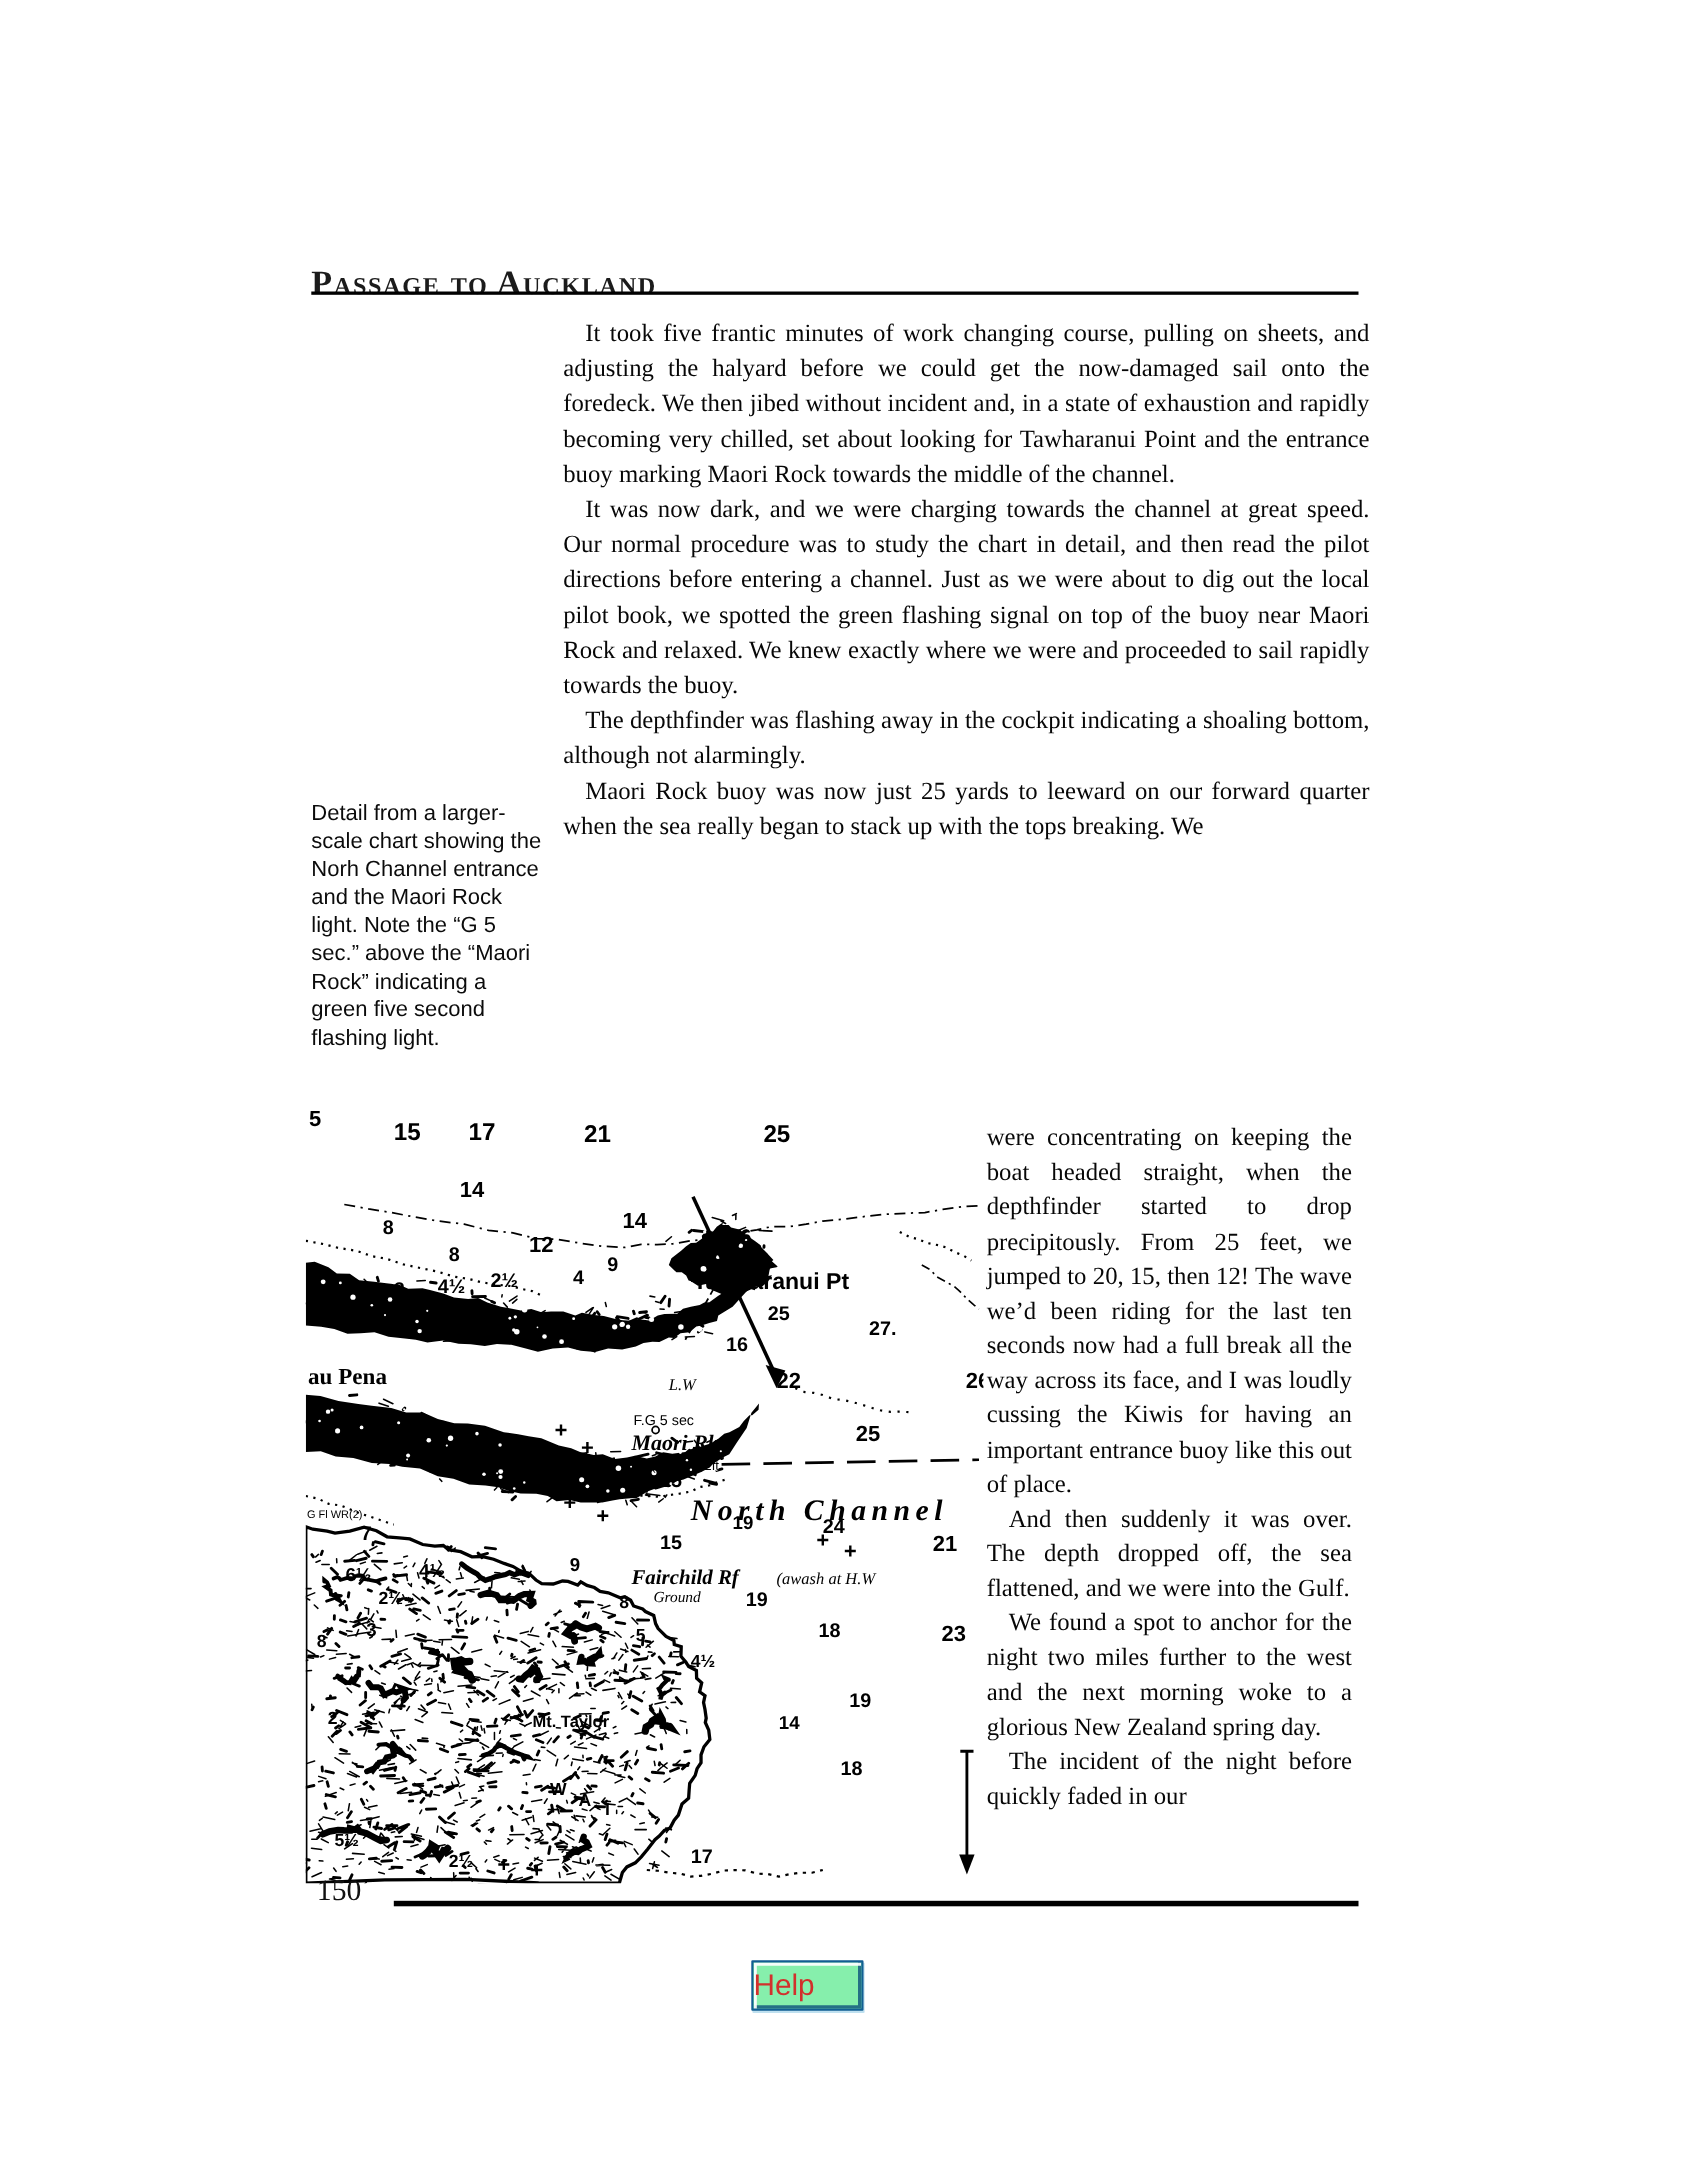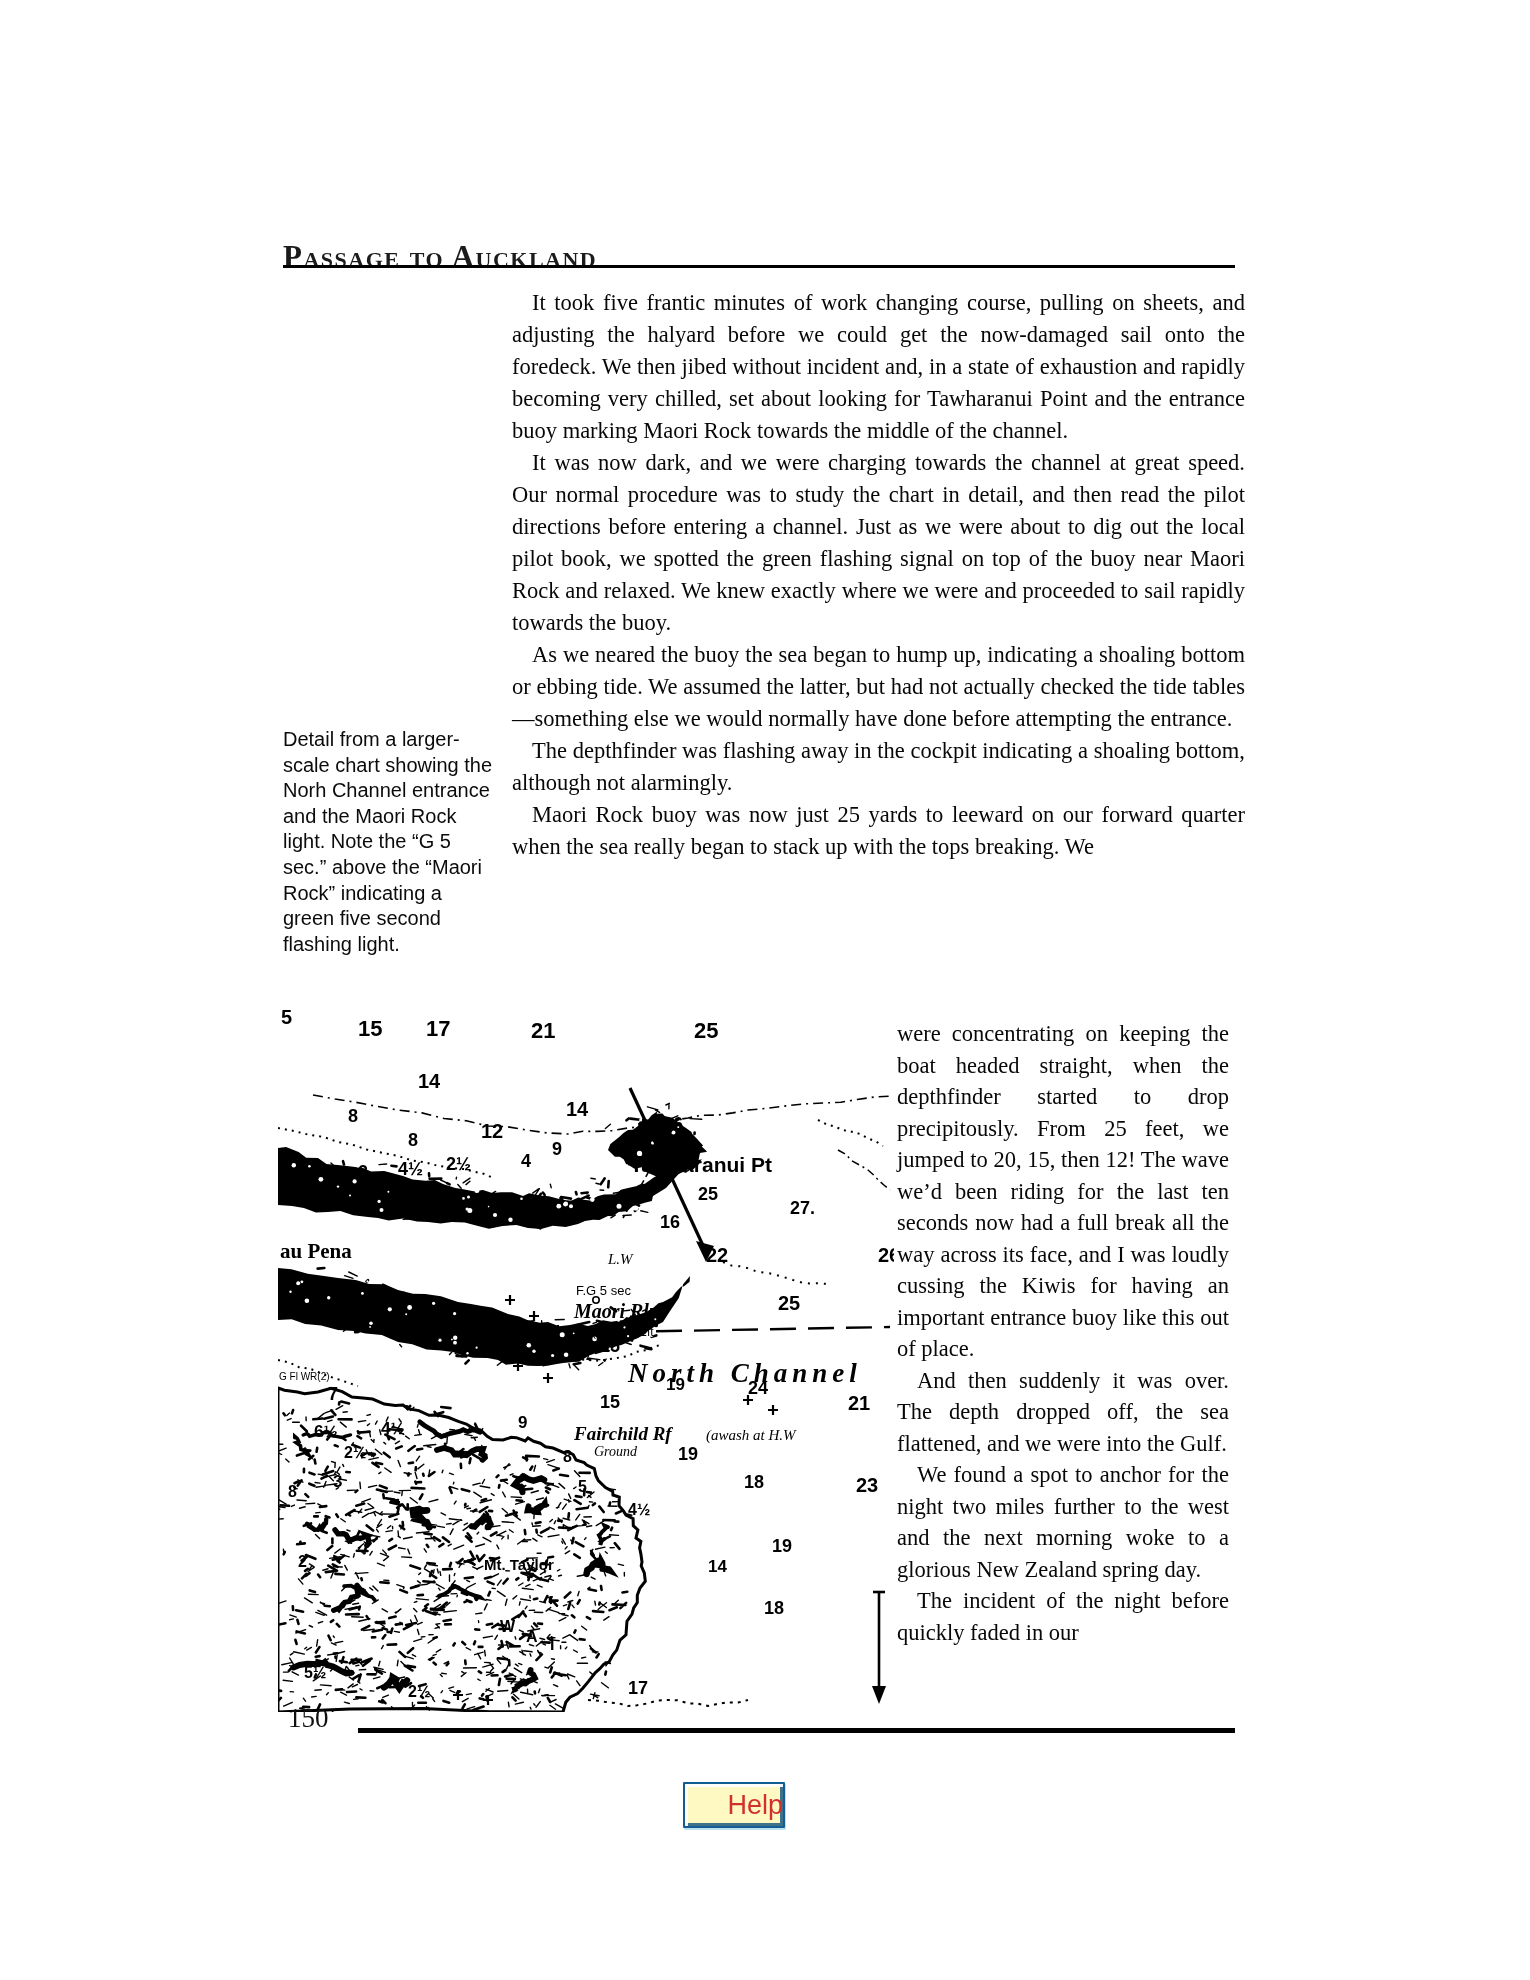--- a/index.html
+++ b/index.html
@@ -26,24 +26,24 @@
     font-size:22.5px;line-height:31.5px;text-align:justify;color:#070707;margin-top:28px;
   }
   .para{margin:0;text-indent:20px;}
   .para.no-indent{text-indent:0;}
   .chart-wrap{position:absolute;left:278px;top:1000px;width:616px;height:712px;}
   .chart-wrap svg{display:block;}
   .page-number{position:absolute;left:288px;top:1703px;font-size:27px;color:#111;}
   .bottom-rule{position:absolute;left:358px;top:1728px;width:877px;height:5px;background:#000;}
   .help-btn{
     position:absolute;left:683px;top:1782px;width:102px;height:46px;
-    background:#fef9c3;border:2px solid #125e92;border-radius:1px;
+    background:#86efac;border:2px solid #125e92;border-radius:1px;
     box-shadow:inset 3px 3px 0 rgba(255,255,255,.92), inset -3px -3px 0 rgba(12,80,124,.8), 1px 2px 0 #bfe0ef;
     color:#d2302c;font-family:"Liberation Sans",sans-serif;font-size:27px;line-height:40px;
-    padding:0;cursor:pointer;text-align:right;
+    padding:0;cursor:pointer;text-align:left;
   }
   
   text{fill:#000;}
   .cs-num{font-family:"Liberation Sans",sans-serif;font-weight:700;}
   .cs-plain{font-family:"Liberation Sans",sans-serif;}
   .cs-bold-sans{font-family:"Liberation Sans",sans-serif;font-weight:700;}
   .cs-bold-serif{font-family:"Liberation Serif",serif;font-weight:700;}
   .cs-italic-serif{font-family:"Liberation Serif",serif;font-style:italic;}
   .cs-bold-italic-serif{font-family:"Liberation Serif",serif;font-style:italic;font-weight:700;}
   .cs-italic-serif-spread{font-family:"Liberation Serif",serif;font-style:italic;font-weight:600;letter-spacing:5px;}
@@ -54,21 +54,20 @@
 <div>
 
   <h1 class="page-title">Passage to Auckland</h1>
   <div class="top-rule"></div>
 
   <aside class="chart-caption">Detail from a larger-scale chart showing the Norh Channel entrance and the Maori Rock light. Note the “G 5 sec.” above the “Maori Rock” indicating a green five second flashing light.</aside>
 
   <section class="body-full">
     <p class="para">It took five frantic minutes of work changing course, pulling on sheets, and adjusting the halyard before we could get the now-damaged sail onto the foredeck. We then jibed without incident and, in a state of exhaustion and rapidly becoming very chilled, set about looking for Tawharanui Point and the entrance buoy marking Maori Rock towards the middle of the channel.</p>
     <p class="para">It was now dark, and we were charging towards the channel at great speed. Our normal procedure was to study the chart in detail, and then read the pilot directions before entering a channel. Just as we were about to dig out the local pilot book, we spotted the green flashing signal on top of the buoy near Maori Rock and relaxed. We knew exactly where we were and proceeded to sail rapidly towards the buoy.</p>
-    <p class="para">As we neared the buoy the sea began to hump up, indicating a shoaling bottom or ebbing tide. We assumed the latter, but had not actually checked the tide tables—something else we would normally have done before attempting the entrance.</p>
     <p class="para">The depthfinder was flashing away in the cockpit indicating a shoaling bottom, although not alarmingly.</p>
     <p class="para">Maori Rock buoy was now just 25 yards to leeward on our forward quarter when the sea really began to stack up with the tops breaking. We</p>
   </section>
 
   <div class="chart-wrap">
     <svg id="chart-svg" width="616" height="712" viewBox="0 0 616 712" xmlns="http://www.w3.org/2000/svg">
         <path d="M35.0,95.0L57.0,99.0L77.8,102.3L97.4,106.1L120.0,110.0L144.0,112.9L166.1,118.5L188.3,120.8L210.0,126.0L228.8,126.7L249.0,130.1L268.6,132.9L290.0,134.0L304.8,131.3L319.3,131.4L333.7,130.7L350.0,128.0L365.5,126.4L381.1,122.9L395.0,120.3L410.0,118.0L423.2,115.2L439.2,115.1L454.8,112.9L470.0,110.0L488.4,108.4L508.2,105.9L525.7,103.9L545.0,103.0L562.8,102.3L579.1,99.5L597.1,96.9L615.0,96.0" fill="none" stroke="#000" stroke-width="1.6" stroke-dasharray="10 5 2 5"></path>
         <path d="M0.0,128.0L16.0,131.0L29.4,134.4L46.0,137.1L60.0,142.0L73.2,144.3L88.7,149.5L103.9,152.7L120.0,156.0L134.4,160.5L148.0,162.6L160.3,165.9L175.0,168.0L186.9,169.2L196.3,171.8L206.3,173.9L215.0,178.0" fill="none" stroke="#000" stroke-width="2" stroke-dasharray="2 5"></path>
         <path d="M230.0,340.0L239.5,343.8L250.1,347.0L259.5,350.2L270.0,352.0L278.8,354.6L288.9,357.5L300.5,359.3L310.0,360.0L321.6,360.8L330.2,359.2L339.9,357.8L350.0,356.0L358.0,351.9L367.3,350.2L376.7,346.6L385.0,344.0" fill="none" stroke="#000" stroke-width="2" stroke-dasharray="2 5"></path>
         <path d="M0.0,360.0L11.4,362.5L20.9,367.2L31.8,368.6L40.0,372.0L50.0,376.1L58.8,378.9L68.6,382.2L80.0,386.0" fill="none" stroke="#000" stroke-width="2" stroke-dasharray="2 5"></path>

